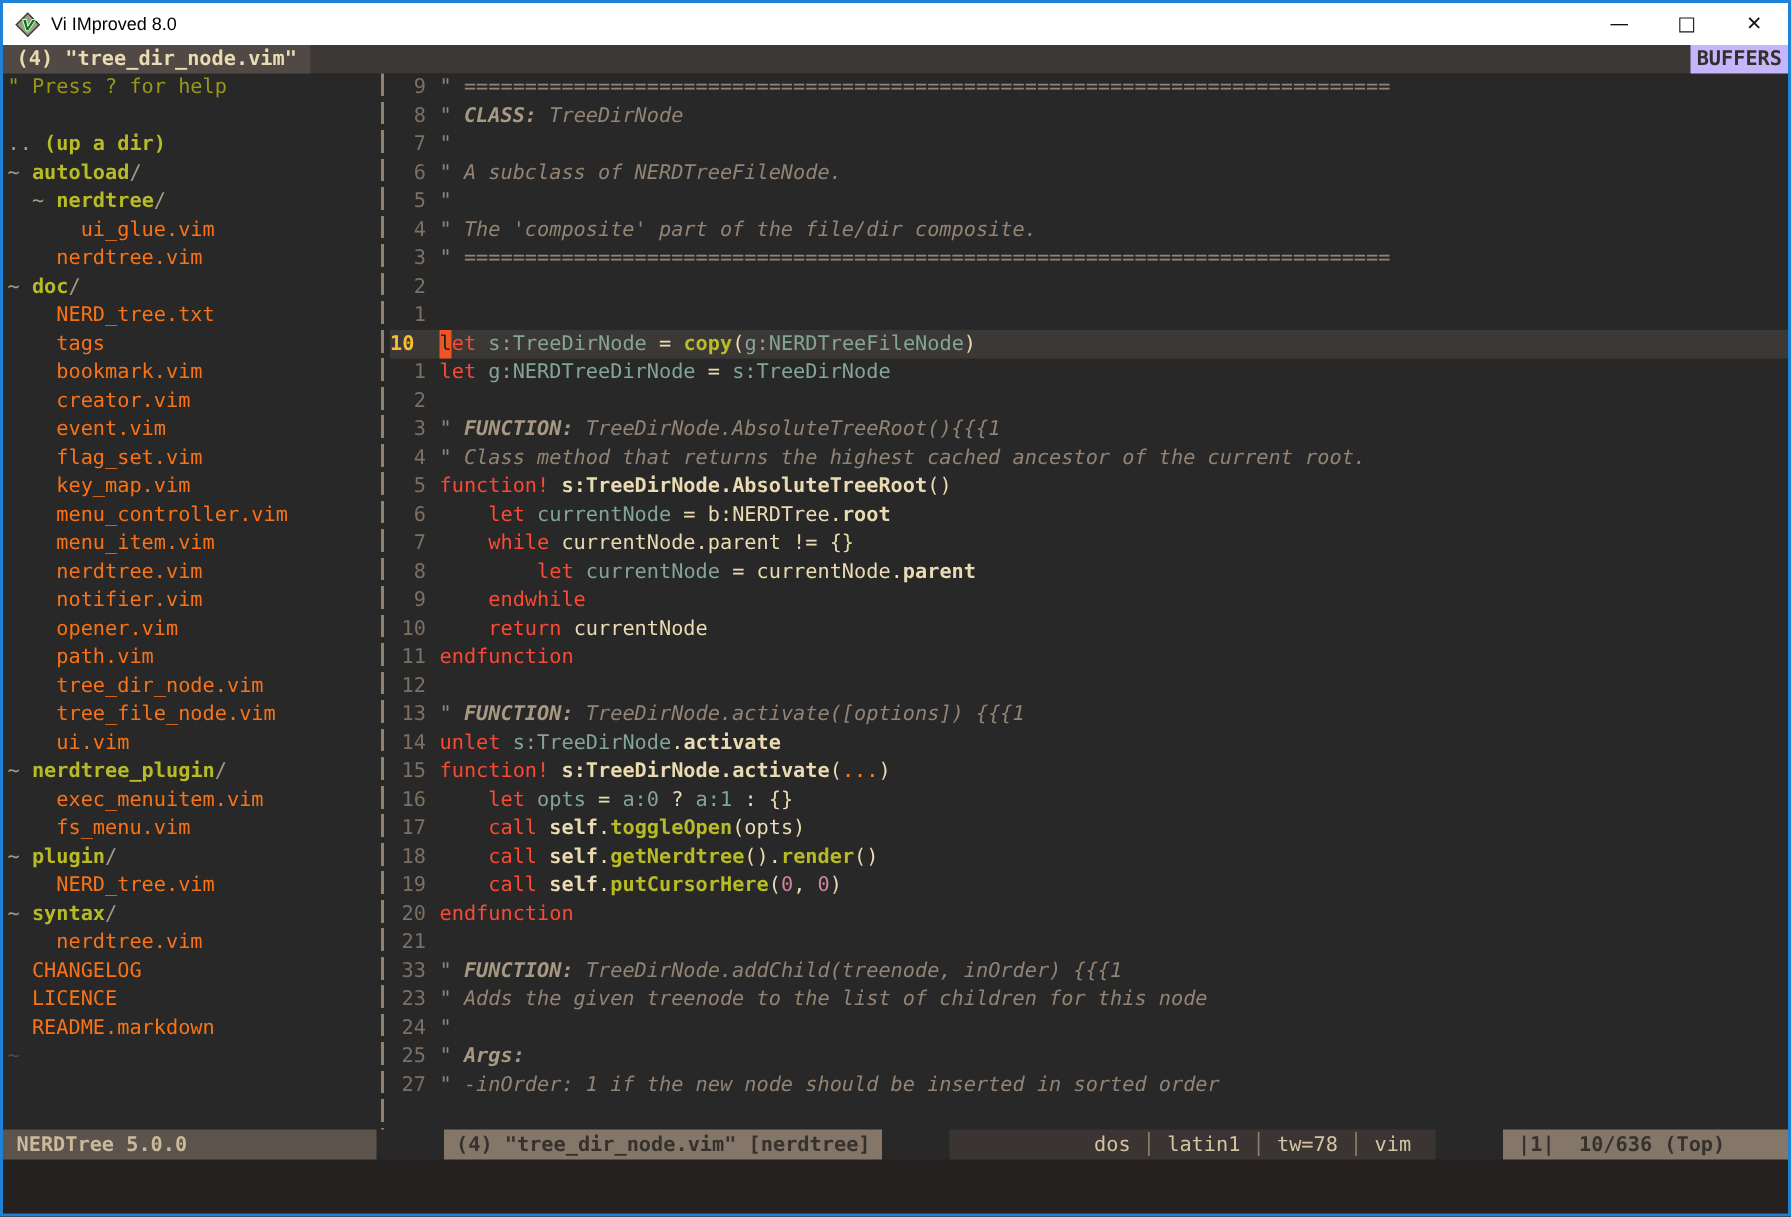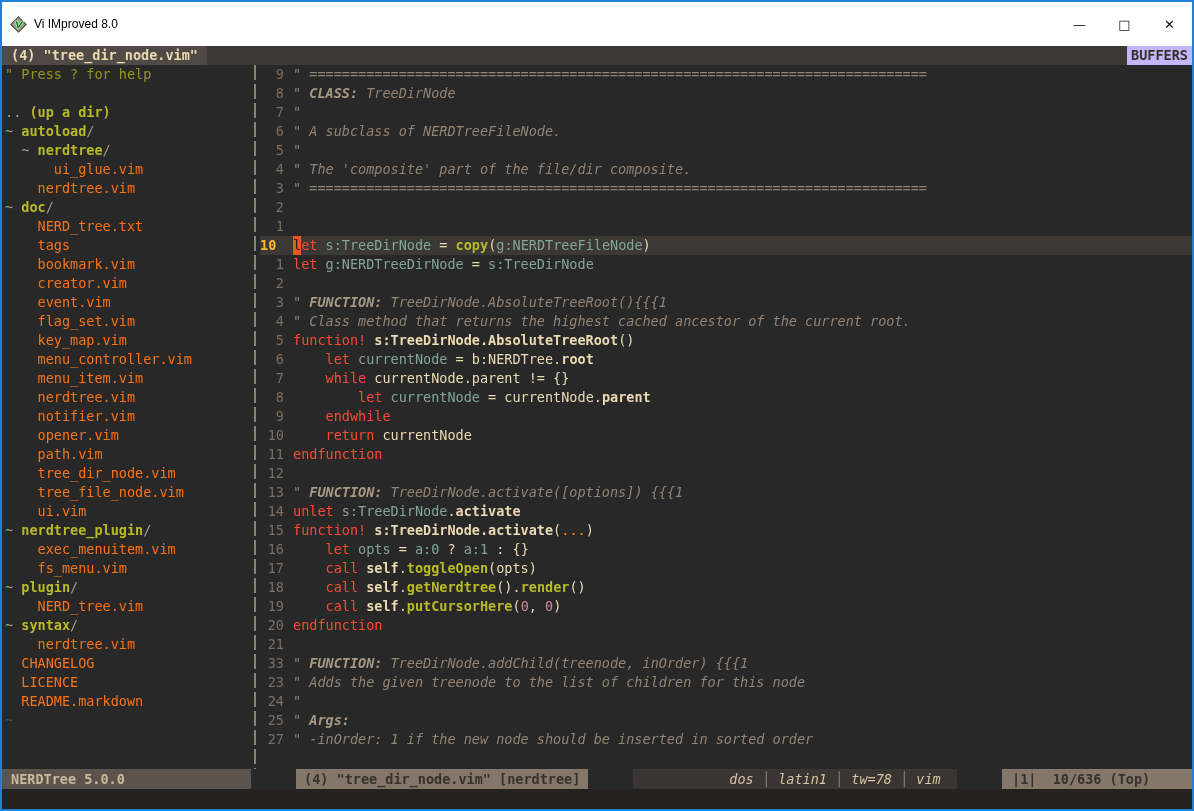--- a/index.html
+++ b/index.html
@@ -1,20 +1,20 @@
 <!DOCTYPE html>
 <html><head>
 <meta charset="utf-8">
 <style>
   html,body{margin:0;padding:0;background:#555;}
   .window{position:relative;width:1194px;height:811px;box-sizing:border-box;
     border:2px solid #1d82d8;background:#282828;overflow:hidden;
     font-family:"DejaVu Sans Mono",monospace;}
   
-  .titlebar{height:44px;background:#ffffff;display:flex;align-items:center;
+  .titlebar{height:28px;background:#ffffff;display:flex;align-items:center;
     padding-left:8px;font-family:"Liberation Sans",sans-serif;font-size:12px;color:#000;}
   .vim-logo{width:17px;height:17px;margin-right:7px;flex:none;}
   .title-text{flex:none;}
   .win-controls{margin-left:auto;display:flex;height:100%;}
   .win-btn{width:45px;height:100%;display:flex;align-items:center;justify-content:center;
     font-size:13px;color:#111;cursor:default;font-family:"DejaVu Sans",sans-serif;}
   
   .tabline{height:19px;background:#3c3836;display:flex;font-size:13.5px;line-height:19px;}
   .tab{background:#504945;color:#ebdbb2;font-weight:bold;padding:0 9px;white-space:pre;}
   .tabfill{flex:1;}
@@ -50,21 +50,21 @@
   .tk-file{color:#f97316;}
   .tk-root{color:#fb4934;}
   .tk-nb{color:#504945;}
   .tk-stx{color:#d5c4a1;}
   .tk-stsep{color:#8f8172;}
   
   .statusline{height:20px;display:flex;font-size:13.5px;line-height:20px;white-space:pre;gap:45px;}
   .st-left{width:249px;flex:none;background:#5c544c;color:#c9ba9c;font-weight:bold;
     padding-left:9px;box-sizing:border-box;overflow:hidden;}
   .st-file{background:#847669;color:#36312c;font-weight:bold;padding:0 8px;flex:none;}
-  .st-mid{flex:1;background:#3a3532;text-align:right;overflow:hidden;font-style:italic;}
+  .st-mid{flex:1;background:#3a3532;text-align:right;overflow:hidden;}
   .st-pos{background:#847669;color:#36312c;font-weight:bold;padding:0 10px;flex:none;min-width:170px;}
   
   .cmdline{height:36px;background:#242120;}
 </style>
 </head>
 <body>
 
 <div class="window">
 
   <div class="titlebar">

